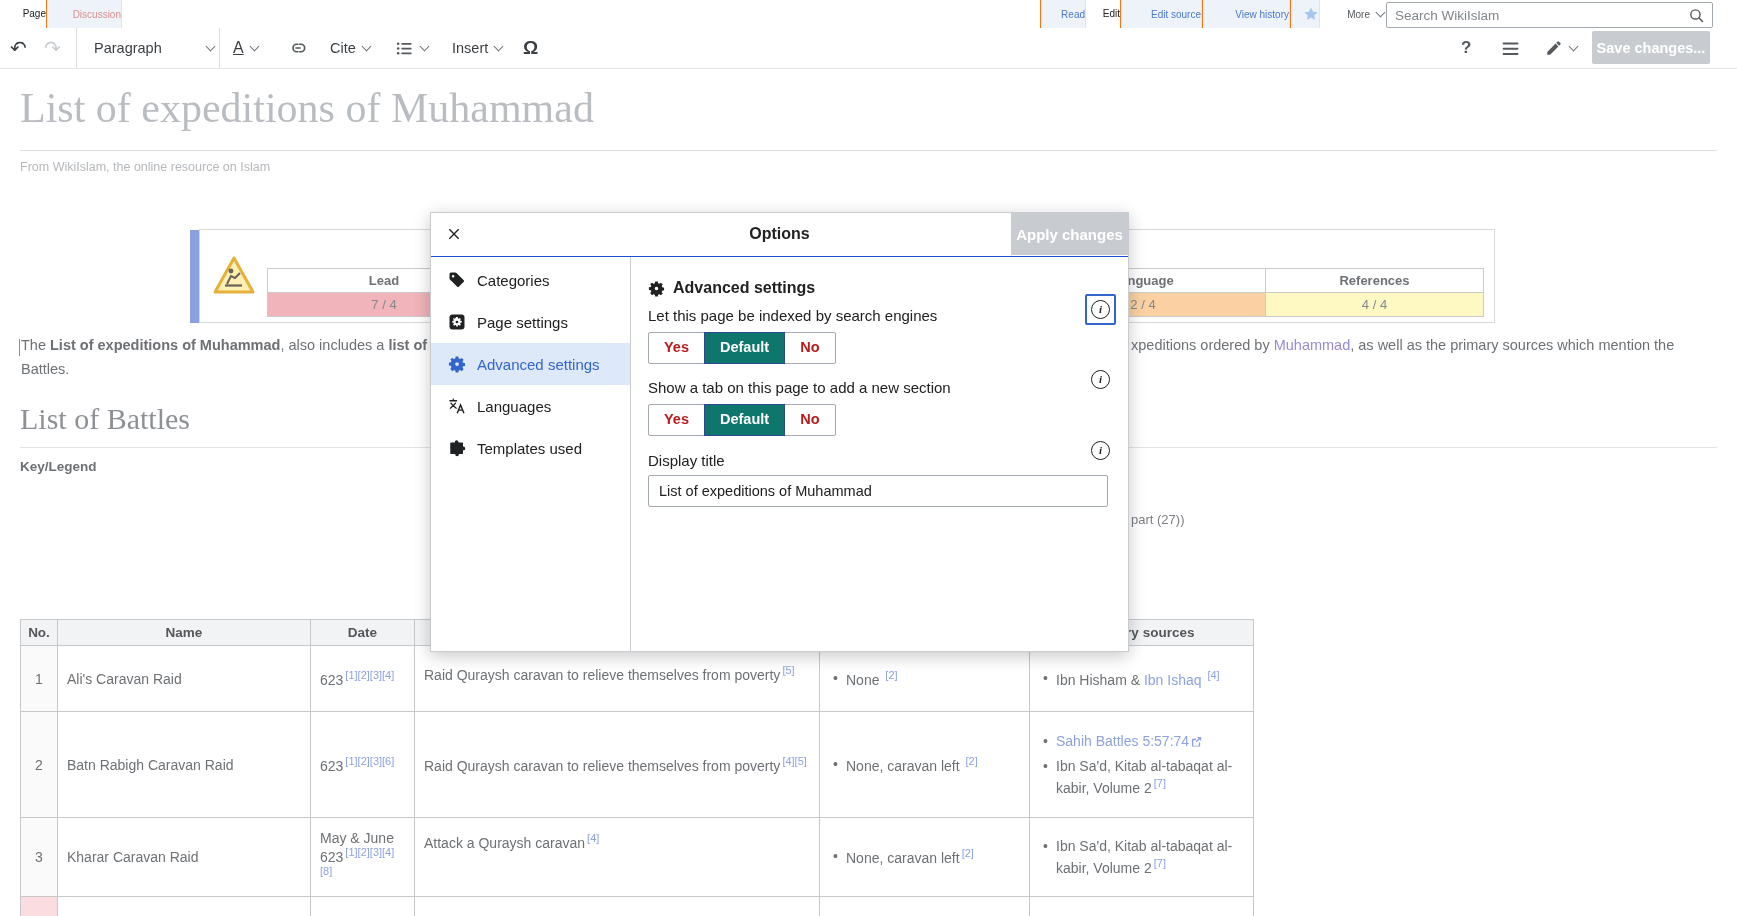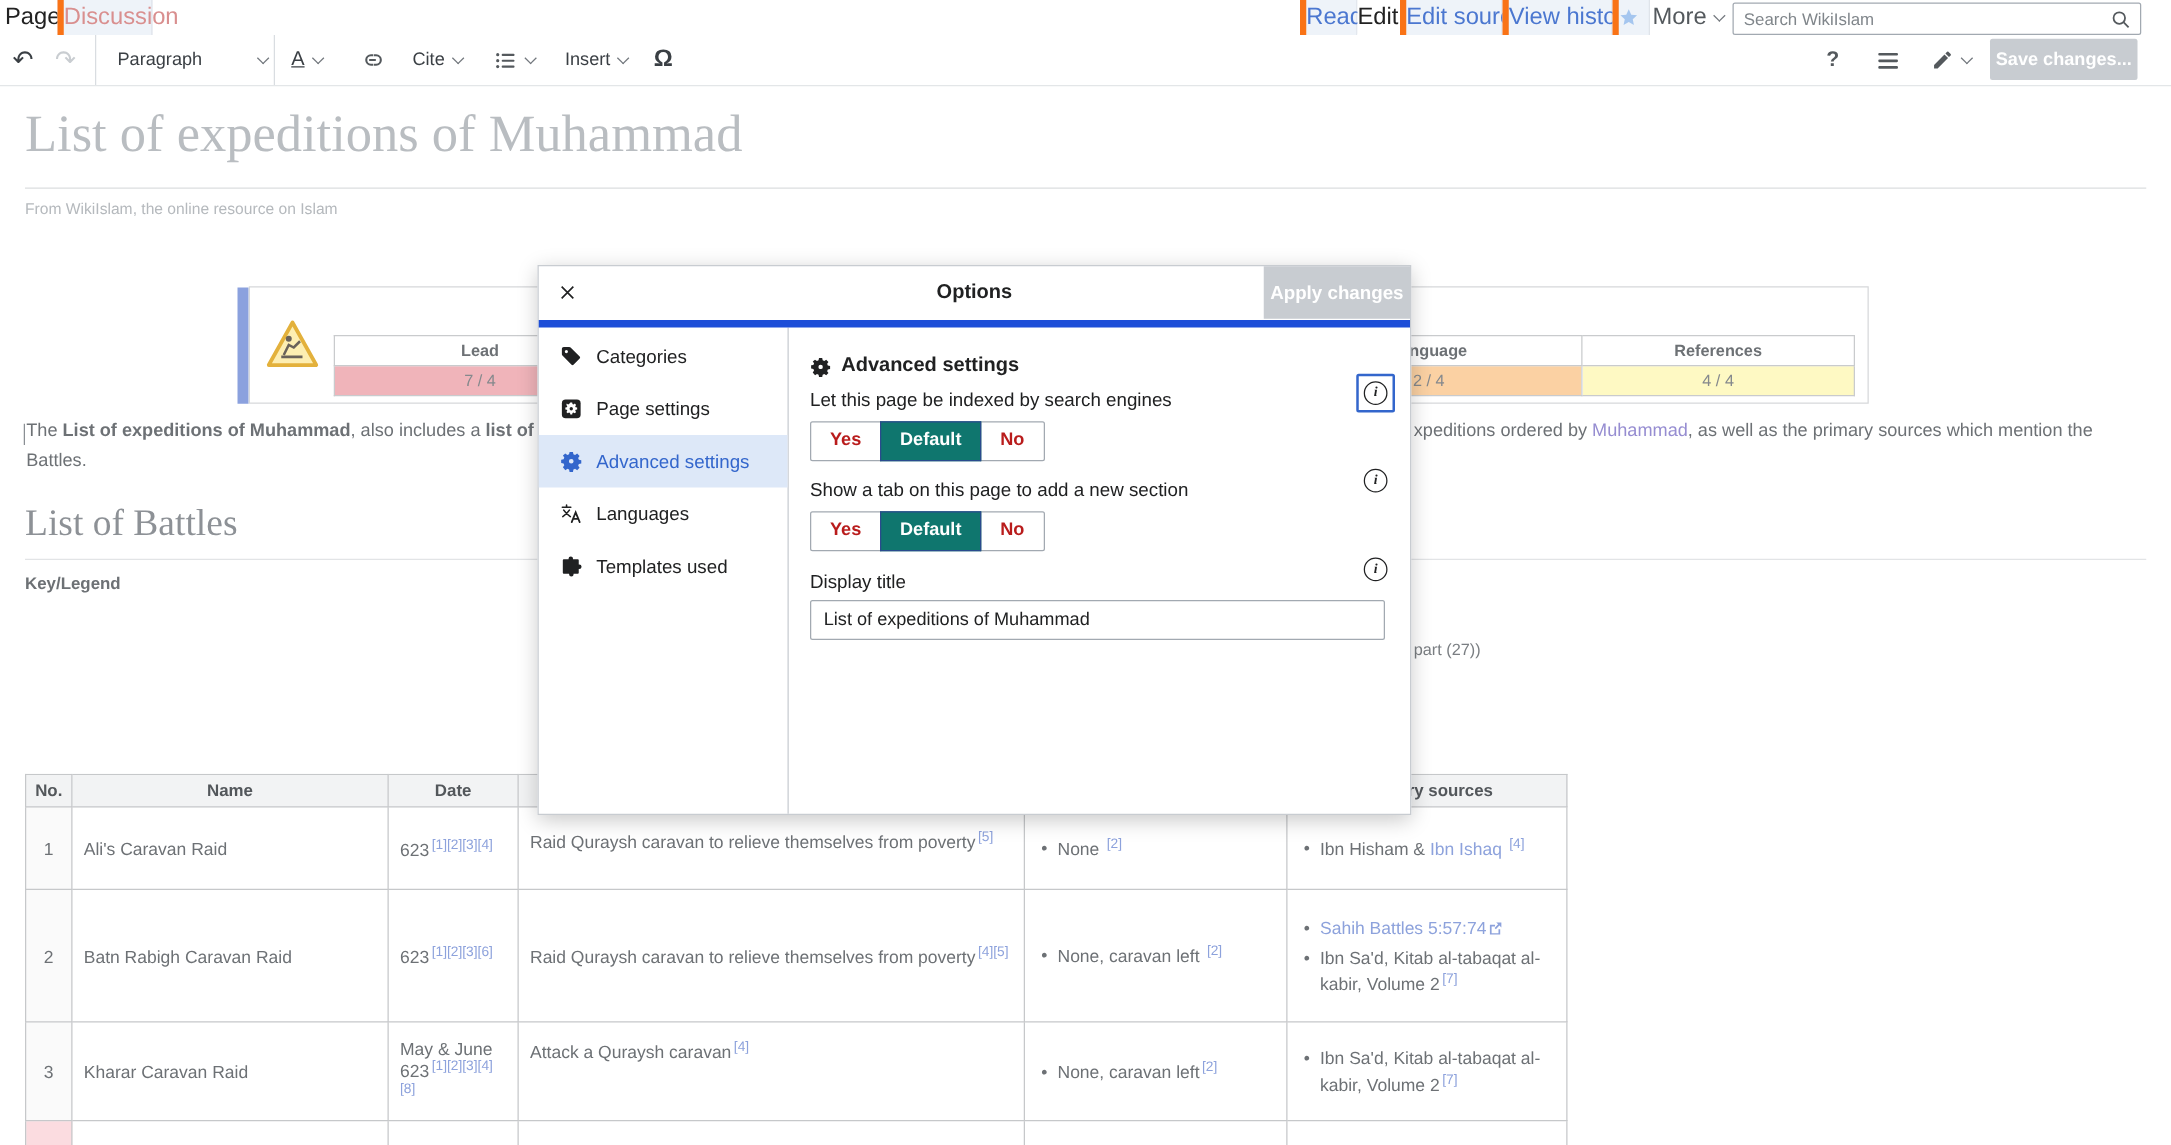--- a/index.html
+++ b/index.html
@@ -1,23 +1,23 @@
 <!DOCTYPE html>
 <html><head>
 <meta charset="utf-8">
 <style>
   html,body{margin:0;padding:0;background:#fff}
   .screen{position:relative;width:1737px;height:916px;overflow:hidden;background:#fff;
           font-family:"Liberation Sans",sans-serif;color:#202122}
   
   .tabbar{position:absolute;top:0;left:0;width:1737px;height:28px;background:#fff;
           border-bottom:1px solid #c8ccd1;z-index:3}
-  .tab{position:absolute;top:0;height:28px;display:flex;align-items:center;justify-content:flex-start;
-       font-size:19px;box-sizing:border-box;cursor:pointer;white-space:nowrap}
-  .tab.lite{background:#eef3f9;border-left:5px solid #f97316;border-right:1px solid #dfe4ea;color:#4b77d0}
+  .tab{position:absolute;top:0;height:28px;display:flex;align-items:center;justify-content:flex-end;
+       font-size:10px;box-sizing:border-box;cursor:pointer;white-space:nowrap}
+  .tab.lite{background:#eef3f9;border-left:1px solid #f97316;border-right:1px solid #dfe4ea;color:#4b77d0}
   .tab.active{background:#fff;color:#222;border-bottom:1px solid #fff}
   .searchbox{position:absolute;left:1386px;top:2px;width:327px;height:26px;box-sizing:border-box;
              border:1px solid #a2a9b1;border-radius:2px;background:#fff;display:flex;align-items:center}
   .searchbox input{flex:1;border:none;outline:none;font-size:13.5px;padding:0 8px;color:#202122;
                    font-family:"Liberation Sans",sans-serif;background:transparent}
   .searchbox input::placeholder{color:#80868b}
   .searchbox .mag{width:17px;height:17px;margin-right:7px}
   
   .toolbar{position:absolute;top:28px;left:0;width:1737px;height:40px;background:#fff;
            border-bottom:1px solid #e3e6e8;z-index:3;font-size:14.5px;color:#3a3f44}
@@ -66,21 +66,21 @@
   .wtable tr.r4 td.no{background:#fbdce0}
   sup.ref{font-size:11px;color:#8da2dc;margin-left:2px;cursor:pointer}
   .lnk{color:#8da2dc;cursor:pointer}
   .bi{position:relative;padding-left:17px;margin:4px 0;line-height:1.45}
   .bi::before{content:"\2022";position:absolute;left:4px;color:#6d7175}
   .extlink{width:11px;height:11px;margin-left:2px;vertical-align:-1px}
   
   .dialog{position:absolute;left:430px;top:212px;width:699px;height:440px;background:#fff;
           border:1px solid #c8ccd1;box-sizing:border-box;z-index:10;
           box-shadow:0 4px 16px rgba(0,0,0,.22);display:flex;flex-direction:column}
-  .dhead{height:43px;flex:none;border-bottom:6px solid #1d4ed8;position:relative}
+  .dhead{height:43px;flex:none;border-bottom:1px solid #1d4ed8;position:relative}
   .dclose{position:absolute;left:0;top:0;width:46px;height:42px;display:flex;align-items:center;
           justify-content:center;cursor:pointer}
   .dtitle{position:absolute;left:0;top:0;width:100%;height:42px;display:flex;align-items:center;
           justify-content:center;font-weight:bold;font-size:16px;color:#202122;pointer-events:none}
   .dapply{position:absolute;right:0;top:0;width:117px;height:42px;background:#c8ccd1;color:#fff;
           font-weight:bold;font-size:15px;display:flex;align-items:center;justify-content:center;cursor:default}
   .dbody{flex:1;display:flex;min-height:0}
   .dmenu{width:200px;flex:none;border-right:1px solid #c8ccd1;padding-top:2px;box-sizing:border-box}
   .mi{height:42px;display:flex;align-items:center;gap:11px;padding-left:17px;font-size:15px;
       color:#202122;cursor:pointer}

